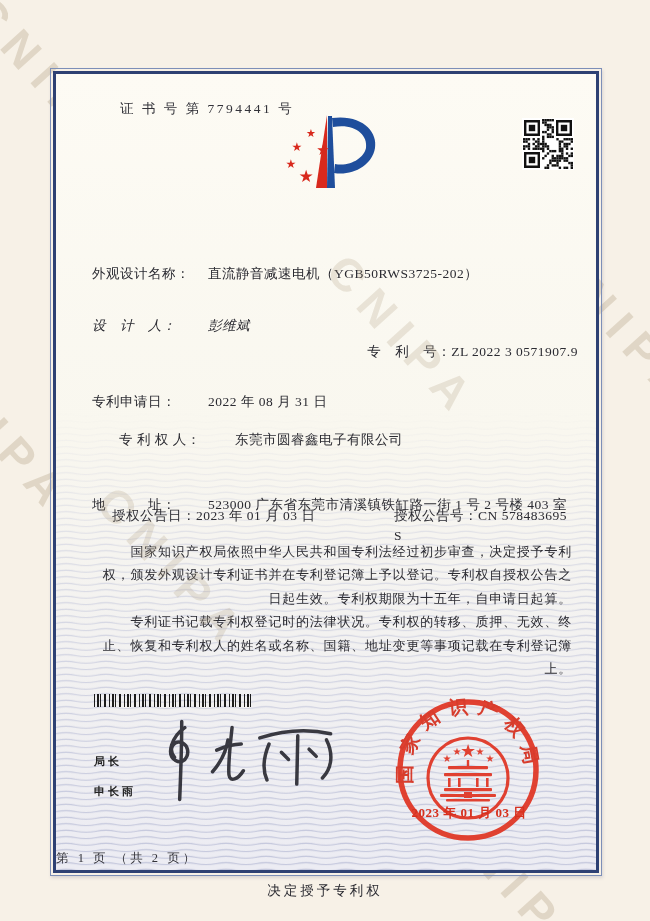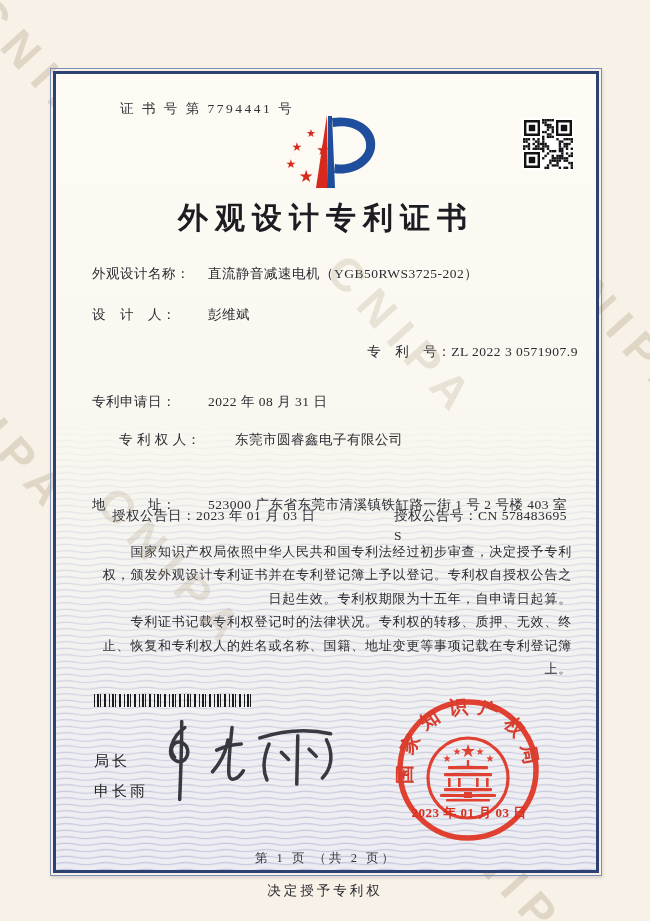--- a/index.html
+++ b/index.html
@@ -52,30 +52,30 @@
     position:absolute;left:38px;top:620px;width:158px;height:13px;
     background:repeating-linear-gradient(90deg,
       #1c1c1c 0 1.5px,transparent 1.5px 3px,
       #1c1c1c 3px 5.5px,transparent 5.5px 6.5px,
       #1c1c1c 6.5px 7.5px,transparent 7.5px 10.5px,
       #1c1c1c 10.5px 12px,transparent 12px 15px);
   }
   .issuer{
     position:absolute;left:38px;top:672px;
     font-family:"Liberation Sans","DejaVu Sans",sans-serif;
-    font-size:15px;font-weight:normal;letter-spacing:3px;line-height:30px;color:#222;
+    font-size:11px;font-weight:bold;letter-spacing:3px;line-height:30px;color:#222;
   }
   .sig{position:absolute;left:98px;top:640px;width:190px;height:95px;}
   .seal{position:absolute;left:336px;top:620px;width:152px;height:152px;opacity:.93;}
   .seal-date{
     position:absolute;left:342px;top:730px;width:142px;text-align:center;
     font-size:13px;font-weight:bold;color:#d6301f;letter-spacing:0.5px;z-index:4;
   }
   .footer-page{
-    position:absolute;left:0;right:0;top:776px;text-align:center;
+    position:absolute;left:0;right:0;top:776px;text-align:left;
     font-size:12.5px;letter-spacing:3px;color:#33333a;
   }
   .below-note{
     position:absolute;left:0;right:0;top:882px;text-align:center;
     font-size:13.5px;letter-spacing:3px;color:#2b2b32;z-index:2;
   }
 </style>
 </head>
 <body>
 
@@ -245,26 +245,25 @@
             <rect x="47.62" y="45.24" width="2.38" height="2.38"></rect>
             <rect x="21.43" y="47.62" width="2.38" height="2.38"></rect>
             <rect x="23.81" y="47.62" width="2.38" height="2.38"></rect>
             <rect x="35.71" y="47.62" width="2.38" height="2.38"></rect>
             <rect x="40.48" y="47.62" width="2.38" height="2.38"></rect>
             <rect x="42.86" y="47.62" width="2.38" height="2.38"></rect>
             <rect x="47.62" y="47.62" width="2.38" height="2.38"></rect>
           </g>
       </svg>
 
-      <div class="title">外观设计专利证书</div>
 
       <div class="frow" style="top:190px;">
         <span class="lab">外观设计名称：</span><span>直流静音减速电机（YGB50RWS3725-202）</span>
       </div>
-      <div class="frow" style="top:231px;">
+      <div class="frow" style="top:242px;font-style:italic;">
         <span class="lab">设　计　人：</span><span>彭维斌</span>
       </div>
       <div class="frow" style="top:268px;text-align:right;">
         <span class="lab">专　利　号：</span><span>ZL 2022 3 0571907.9</span>
       </div>
       <div class="frow" style="top:318px;">
         <span class="lab">专利申请日：</span><span>2022 年 08 月 31 日</span>
       </div>
       <div class="frow" style="top:356px;margin-left:27px;">
         <span class="lab">专 利 权 人：</span><span>东莞市圆睿鑫电子有限公司</span>

